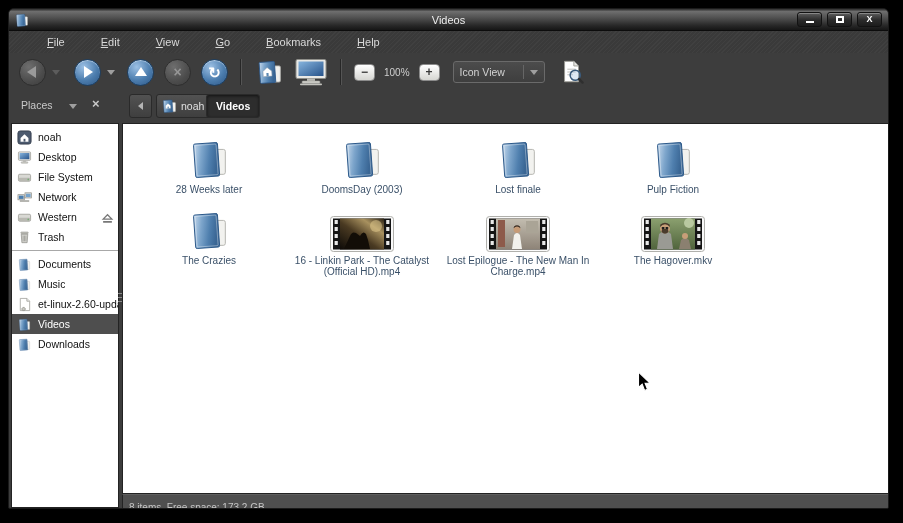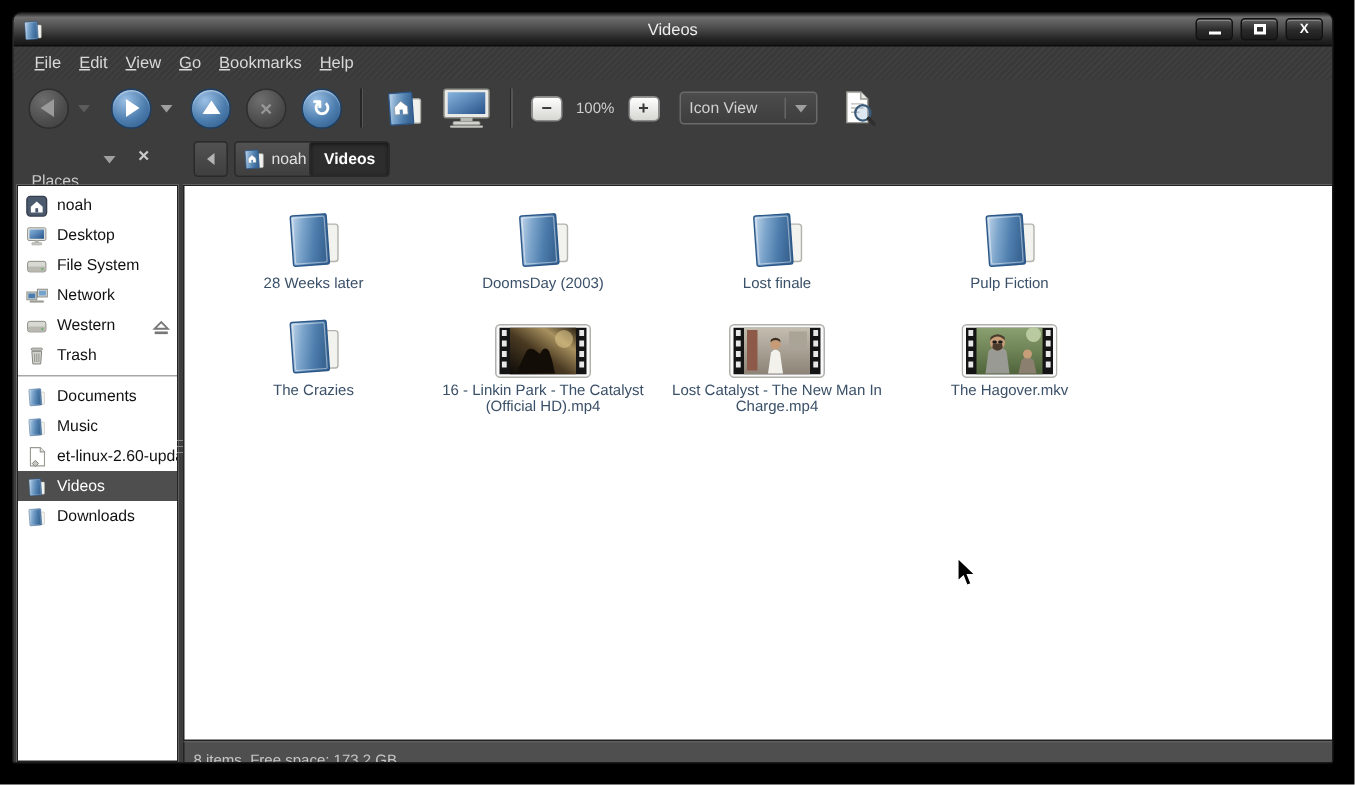--- a/index.html
+++ b/index.html
@@ -42,21 +42,21 @@
   }
   .glyph-min { width:8px; height:2px; background:#fff; margin-top:5px; }
   .glyph-max { width:8px; height:7px; border:2px solid #fff; }
   
   .menubar {
     height:22px; display:flex; align-items:center; gap:12px; padding-left:14px;
     background-color:#3a3a3a;
     background-image:repeating-linear-gradient(135deg, rgba(255,255,255,.03) 0 1px, transparent 1px 3px);
     color:#d9d9d9; font-size:11px;
   }
-  .menu-item { display:inline-block; cursor:default; }
+  .menu-item { display:inline-block; cursor:default;margin-left:24px; }
   .menu-item::first-letter { text-decoration:underline; }
   
   .toolbar { height:38px; display:flex; align-items:center; padding-left:10px; }
   .tb-circle {
     width:27px; height:27px; border-radius:50%;
     display:flex; align-items:center; justify-content:center; flex:none;
   }
   .tb-blue {
     background:radial-gradient(circle at 35% 28%, #9cc0e4, #4c7dae 55%, #2c5685 100%);
     border:1px solid #1c3f63;
@@ -85,21 +85,21 @@
   .view-select {
     width:92px; height:22px; border-radius:3px; flex:none;
     background:linear-gradient(#4c4c4c,#3e3e3e);
     border:1px solid #6a6a6a;
     color:#d2d2d2; font-size:10.5px;
     display:flex; align-items:center; padding:0 6px;
   }
   .view-select .sel-div { margin-left:auto; width:1px; height:14px; background:#666; margin-right:6px; }
   
   .pathbar { height:30px; position:relative; }
-  .places-label { position:absolute; left:12px; top:8px; color:#c9c9c9; font-size:10.5px;margin-top:16px; }
+  .places-label { position:absolute; left:12px; top:8px; color:#c9c9c9; font-size:10.5px; }
   .places-chev { position:absolute; left:60px; top:13px; }
   .places-close { position:absolute; left:83px; top:6px; color:#c9c9c9; font-size:13px; font-weight:bold; line-height:1; }
   .crumb {
     position:absolute; top:3px; height:24px; border-radius:3px;
     background:linear-gradient(#525252,#3f3f3f);
     border:1px solid #2a2a2a;
     display:flex; align-items:center; color:#e0e0e0; font-size:10.5px;
   }
   .crumb-back { left:120px; width:23px; justify-content:center; }
   .arr-left-sm { width:0;height:0;border-right:5px solid #b5b5b5;border-top:4px solid transparent;border-bottom:4px solid transparent; }
@@ -481,21 +481,21 @@
         <svg class="thumb" viewBox="0 0 64 36">
           <use href="#sym-filmframe"></use>
           <rect x="10" y="2.5" width="44" height="31" fill="url(#gLost)"></rect>
           <rect x="12" y="4" width="7" height="27" fill="#8d5a4a"></rect>
           <rect x="40" y="5" width="12" height="12" fill="#aaa496"></rect>
           <path d="M26 33 L28 19 Q31 15 34 19 L36 33 Z" fill="#f2f1ec"></path>
           <circle cx="31" cy="13.5" r="3.4" fill="#c69b76"></circle>
           <path d="M27.6 12.2 Q31 9 34.4 12.2 L34 10.4 Q31 8 28 10.4 Z" fill="#3a2e24"></path>
         </svg>
       </div>
-      <div class="label">Lost Catalyst - The New Man In Charge.mp4</div>
+      <div class="label">Lost Epilogue - The New Man In Charge.mp4</div>
     </div>
 
     <div class="fitem c3 r1">
       <div class="iconbox">
         <svg class="thumb" viewBox="0 0 64 36">
           <use href="#sym-filmframe"></use>
           <rect x="10" y="2.5" width="44" height="31" fill="url(#gHang)"></rect>
           <circle cx="48" cy="7" r="5" fill="#b9c9a0"></circle>
           <path d="M38 33 L40 24 Q44 20 48 24 L50 33 Z" fill="#8b8070"></path>
           <circle cx="44" cy="20" r="3" fill="#c79e78"></circle>

